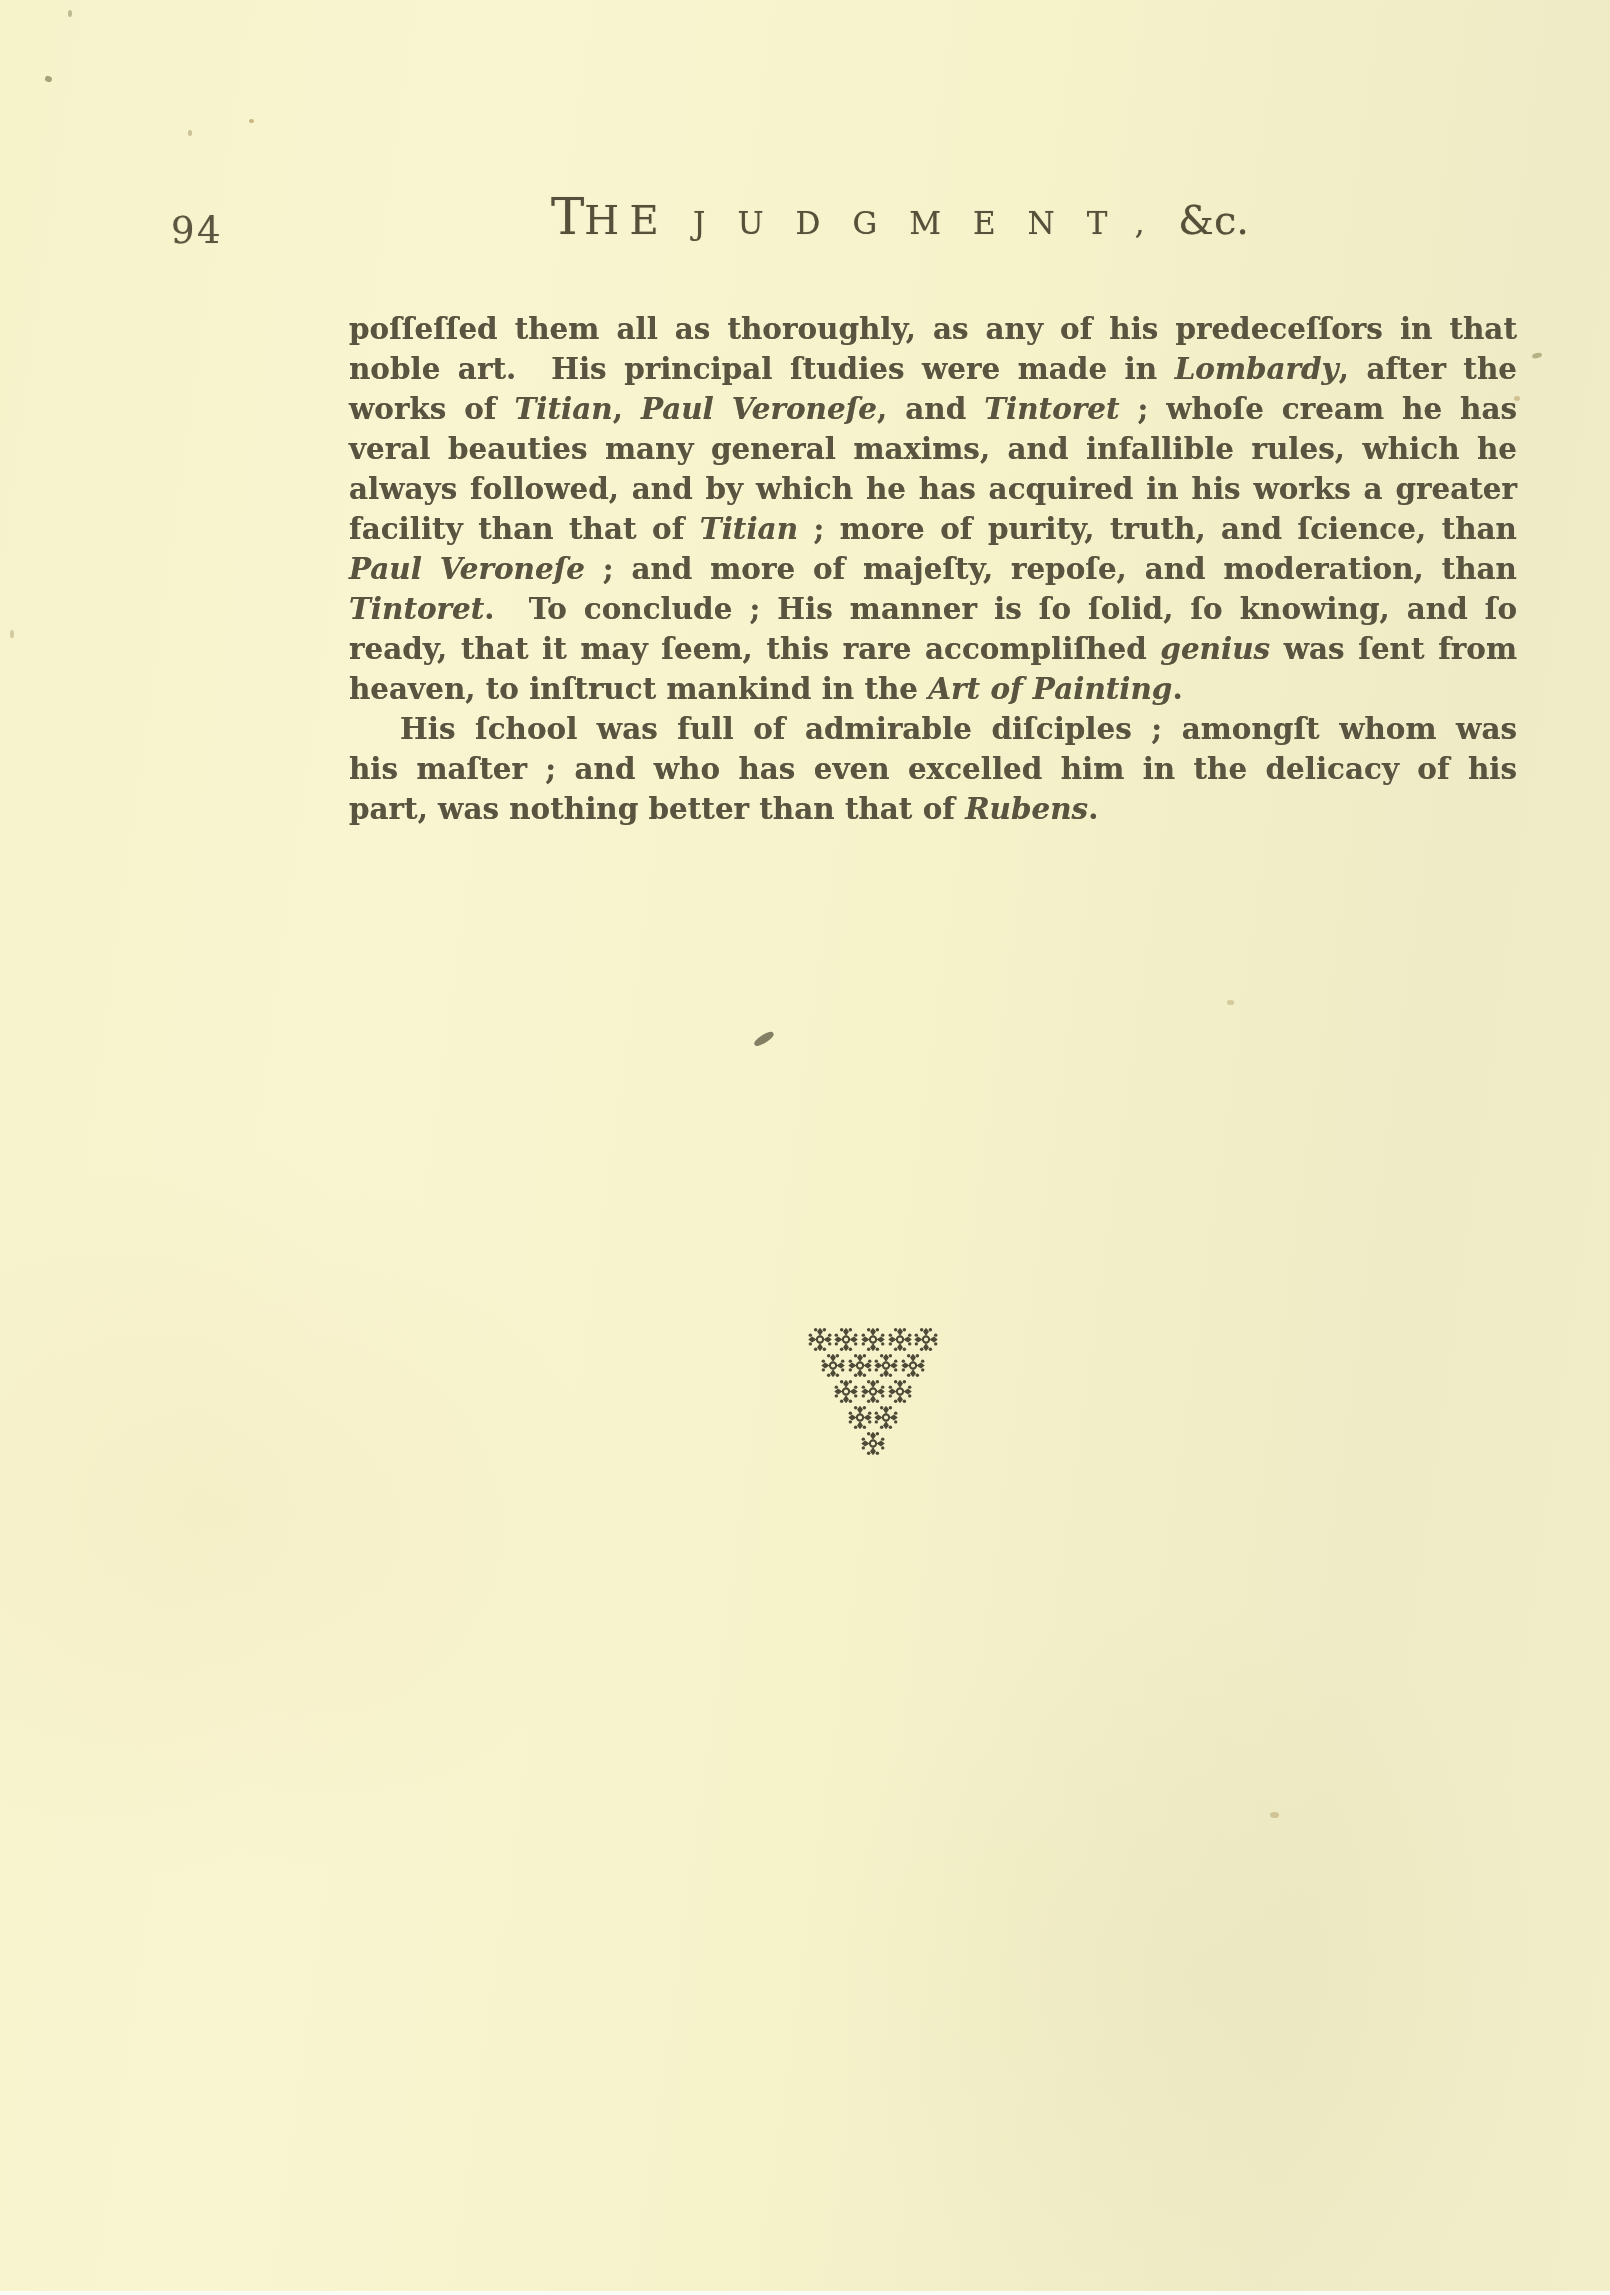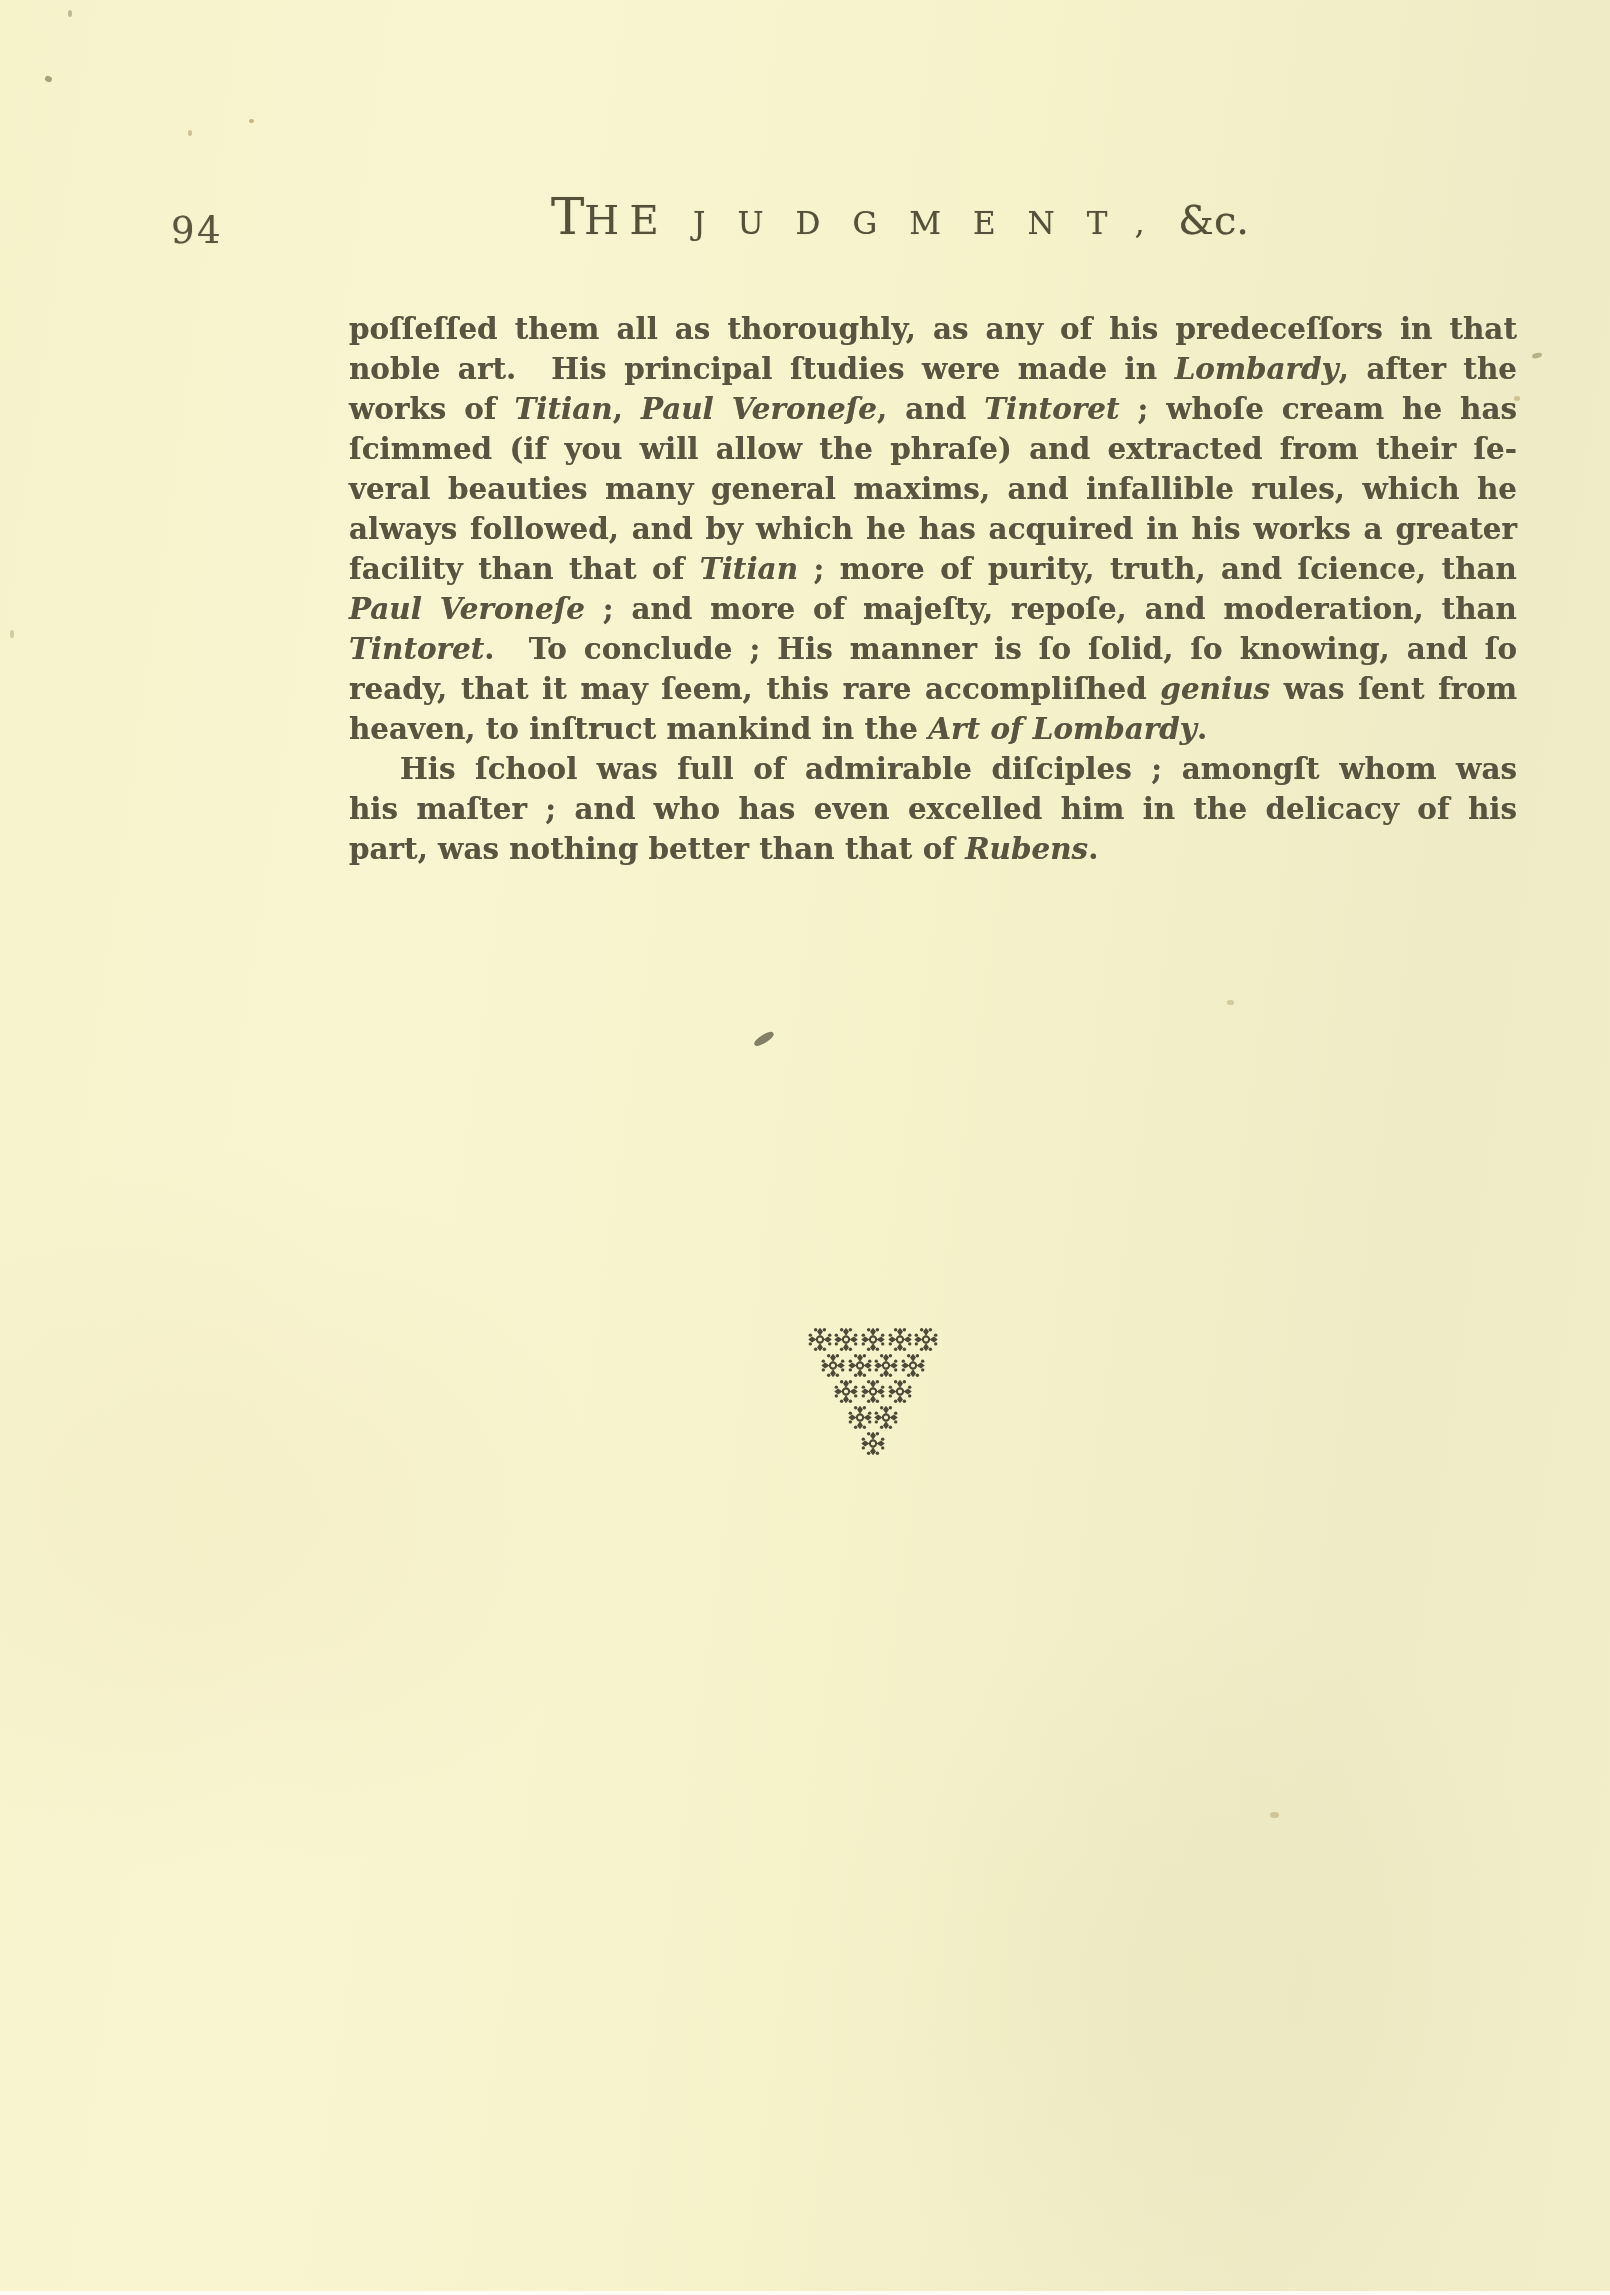--- a/index.html
+++ b/index.html
@@ -76,28 +76,27 @@
 
   <div class="running-head">
     <span class="pagenum">94</span>
     <div class="title"><span class="t-init">T</span><span class="t-rest">HE</span><span class="t-main">JUDGMENT,</span><span class="t-etc">&amp;c.</span></div>
   </div>
 
   <div class="text-block" id="text-block">
       <div class="line">poſſeſſed them all as thoroughly, as any of his predeceſſors in that</div>
       <div class="line">noble art.&nbsp; His principal ſtudies were made in <i>Lombardy</i>, after the</div>
       <div class="line">works of <i>Titian</i>, <i>Paul Veroneſe</i>, and <i>Tintoret</i>&nbsp;; whoſe cream he has</div>
-      <div class="line">ſcimmed (if you will allow the phraſe) and extracted from their ſe-</div>
       <div class="line">veral beauties many general maxims, and infallible rules, which he</div>
       <div class="line">always followed, and by which he has acquired in his works a greater</div>
       <div class="line">facility than that of <i>Titian</i>&nbsp;; more of purity, truth, and ſcience, than</div>
       <div class="line"><i>Paul Veroneſe</i>&nbsp;; and more of majeſty, repoſe, and moderation, than</div>
       <div class="line"><i>Tintoret</i>.&nbsp; To conclude&nbsp;; His manner is ſo ſolid, ſo knowing, and ſo</div>
       <div class="line">ready, that it may ſeem, this rare accompliſhed <i>genius</i> was ſent from</div>
-      <div class="line no-just">heaven, to inſtruct mankind in the <i>Art of Lombardy</i>.</div>
+      <div class="line no-just">heaven, to inſtruct mankind in the <i>Art of Painting</i>.</div>
       <div class="line indent">His ſchool was full of admirable diſciples&nbsp;; amongſt whom was</div>
       <div class="line">his maſter&nbsp;; and who has even excelled him in the delicacy of his</div>
       <div class="line no-just">part, was nothing better than that of <i>Rubens</i>.</div>
     </div>
 
   <div class="ornament" id="ornament">
       <div class="orn-row">
         <svg class="fleuron" viewBox="0 0 32 32">
           <use href="#fleuron-sym"></use>
         </svg>

